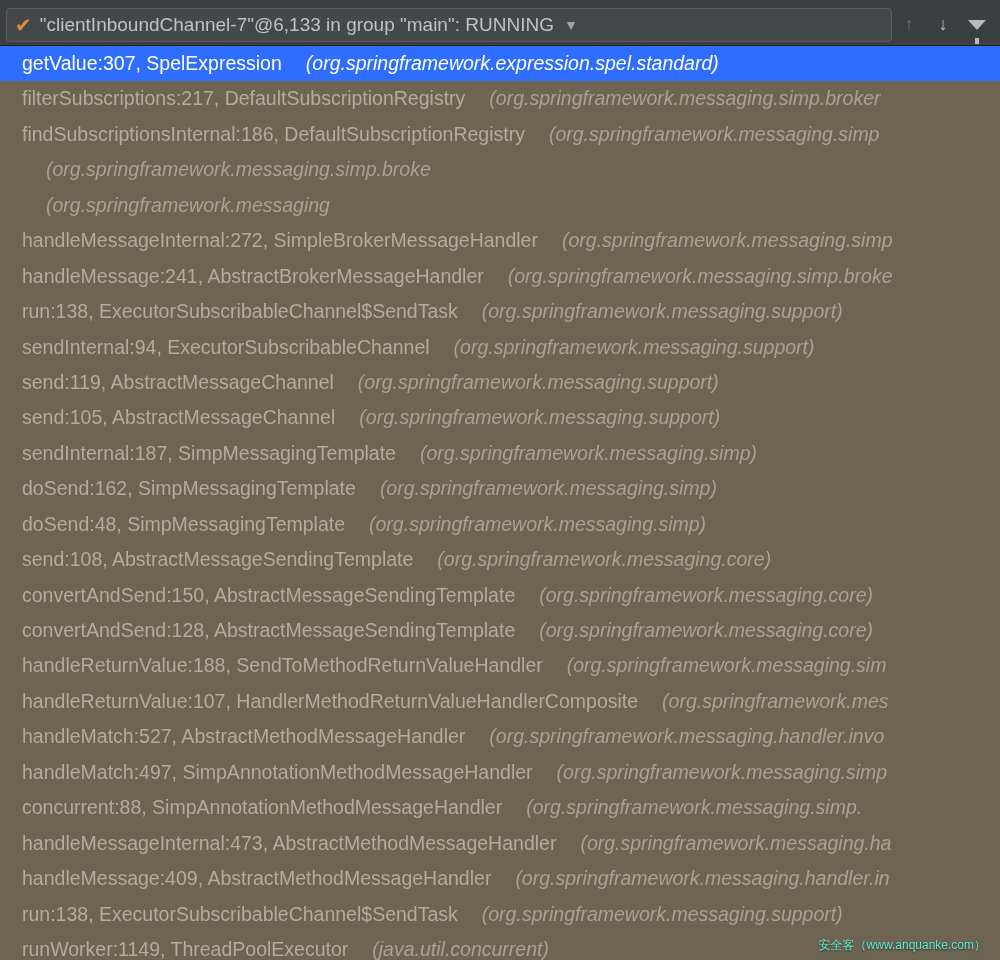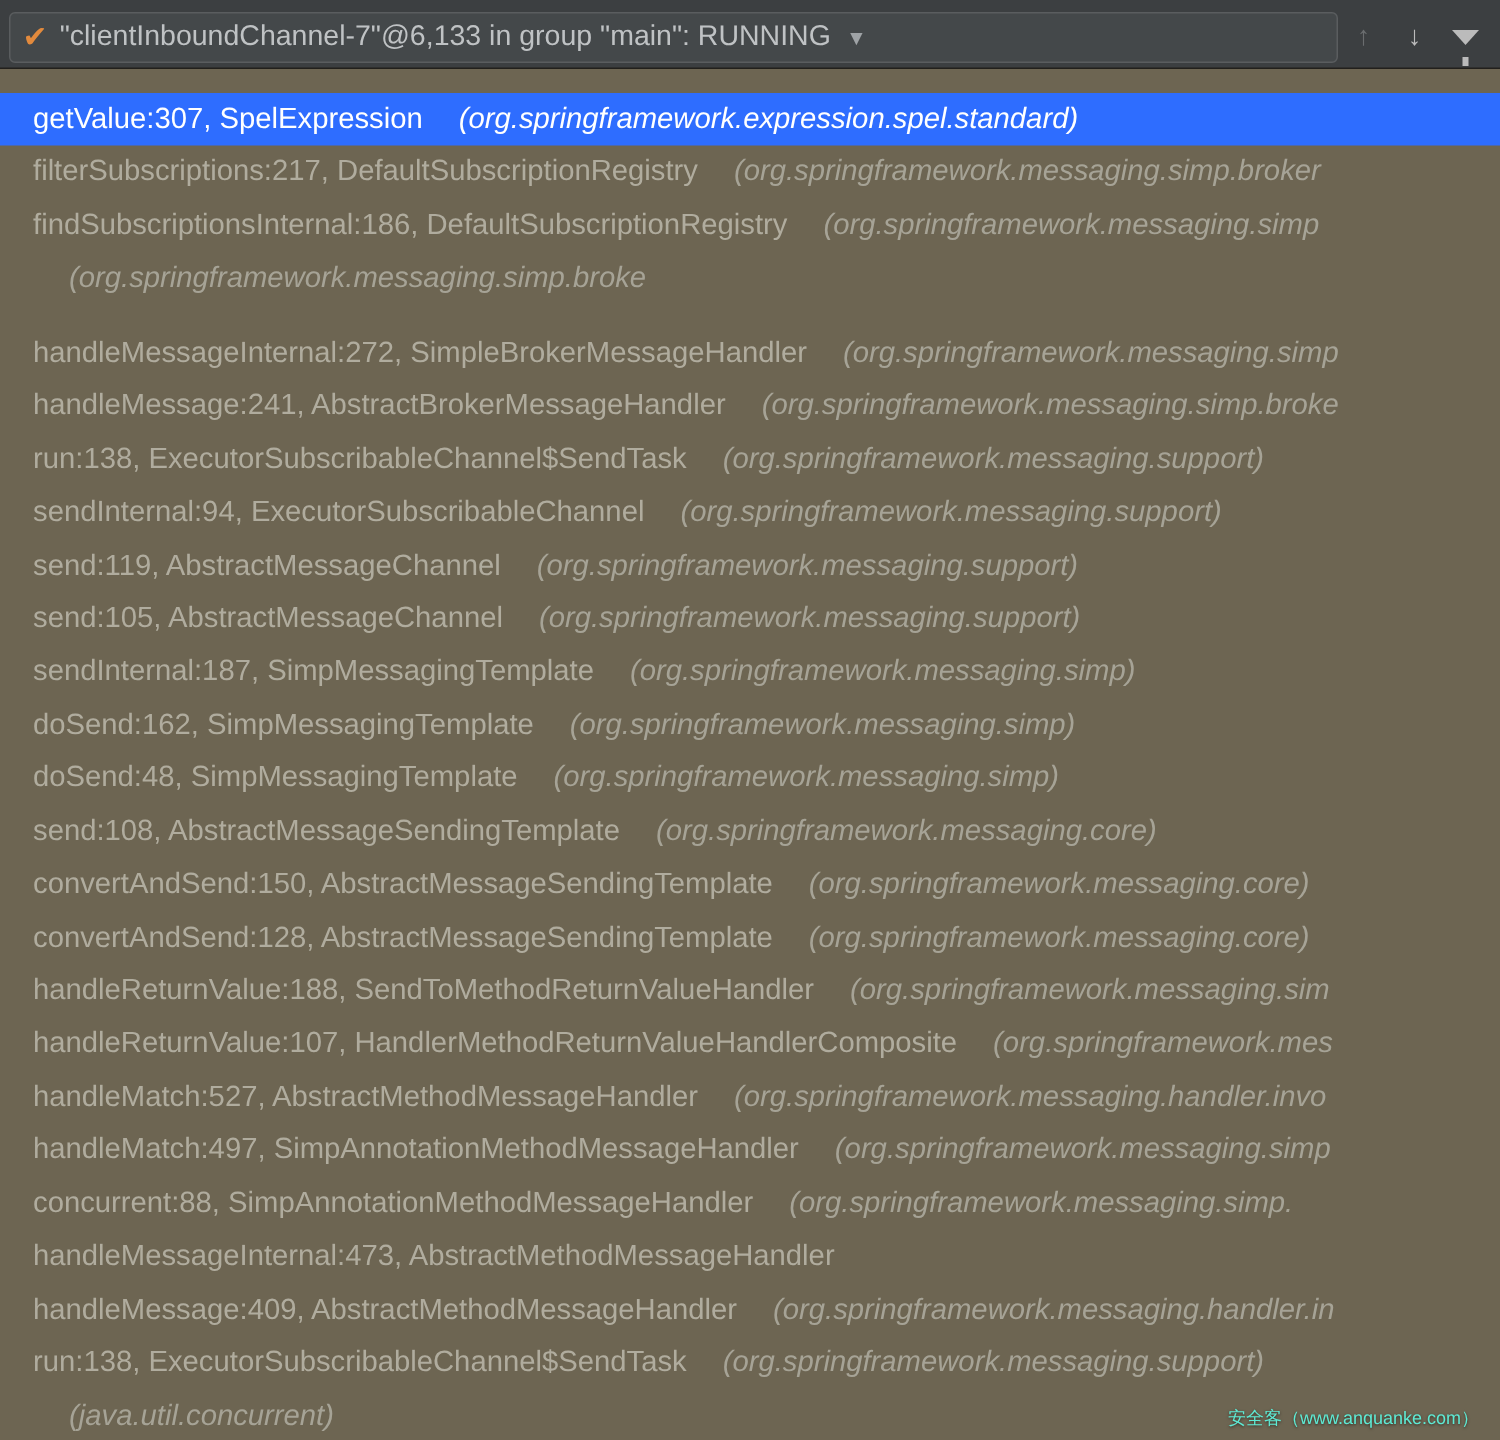--- a/index.html
+++ b/index.html
@@ -74,21 +74,21 @@
     left: -2px;
     top: 8px;
     width: 4px;
     height: 6px;
     background: #bbbbbb;
   }
   .frames {
     height: 914px;
     overflow: hidden;
     background: #6d6552;
-    padding-top: 16px;
+    padding-top: 0;
   }
   .frame {
     display: flex;
     align-items: baseline;
     padding: 7px 0 7px 22px;
     font-size: 19.5px;
     line-height: 1.1;
     white-space: nowrap;
     color: #b0ac9e;
     cursor: pointer;
@@ -139,20 +139,21 @@
       <span class="pkg">(org.springframework.messaging.simp.broker</span>
     </div>
     <div class="frame">
       <span class="method">findSubscriptionsInternal:186, DefaultSubscriptionRegistry</span>
       <span class="pkg">(org.springframework.messaging.simp</span>
     </div>
     <div class="frame">
       <span class="pkg">(org.springframework.messaging.simp.broke</span>
     </div>
     <div class="frame">
+      <span class="pkg">(org.springframework.messaging</span>
     </div>
     <div class="frame">
       <span class="method">handleMessageInternal:272, SimpleBrokerMessageHandler</span>
       <span class="pkg">(org.springframework.messaging.simp</span>
     </div>
     <div class="frame">
       <span class="method">handleMessage:241, AbstractBrokerMessageHandler</span>
       <span class="pkg">(org.springframework.messaging.simp.broke</span>
     </div>
     <div class="frame">
@@ -210,27 +211,29 @@
     <div class="frame">
       <span class="method">handleMatch:497, SimpAnnotationMethodMessageHandler</span>
       <span class="pkg">(org.springframework.messaging.simp</span>
     </div>
     <div class="frame">
       <span class="method">concurrent:88, SimpAnnotationMethodMessageHandler</span>
       <span class="pkg">(org.springframework.messaging.simp.</span>
     </div>
     <div class="frame">
       <span class="method">handleMessageInternal:473, AbstractMethodMessageHandler</span>
+      <span class="pkg">(org.springframework.messaging.ha</span>
     </div>
     <div class="frame">
       <span class="method">handleMessage:409, AbstractMethodMessageHandler</span>
       <span class="pkg">(org.springframework.messaging.handler.in</span>
     </div>
     <div class="frame">
       <span class="method">run:138, ExecutorSubscribableChannel$SendTask</span>
       <span class="pkg">(org.springframework.messaging.support)</span>
     </div>
     <div class="frame">
+      <span class="method">runWorker:1149, ThreadPoolExecutor</span>
       <span class="pkg">(java.util.concurrent)</span>
     </div>
   </div>
 
 <div class="watermark">安全客（www.anquanke.com）</div>
 
 </body></html>

